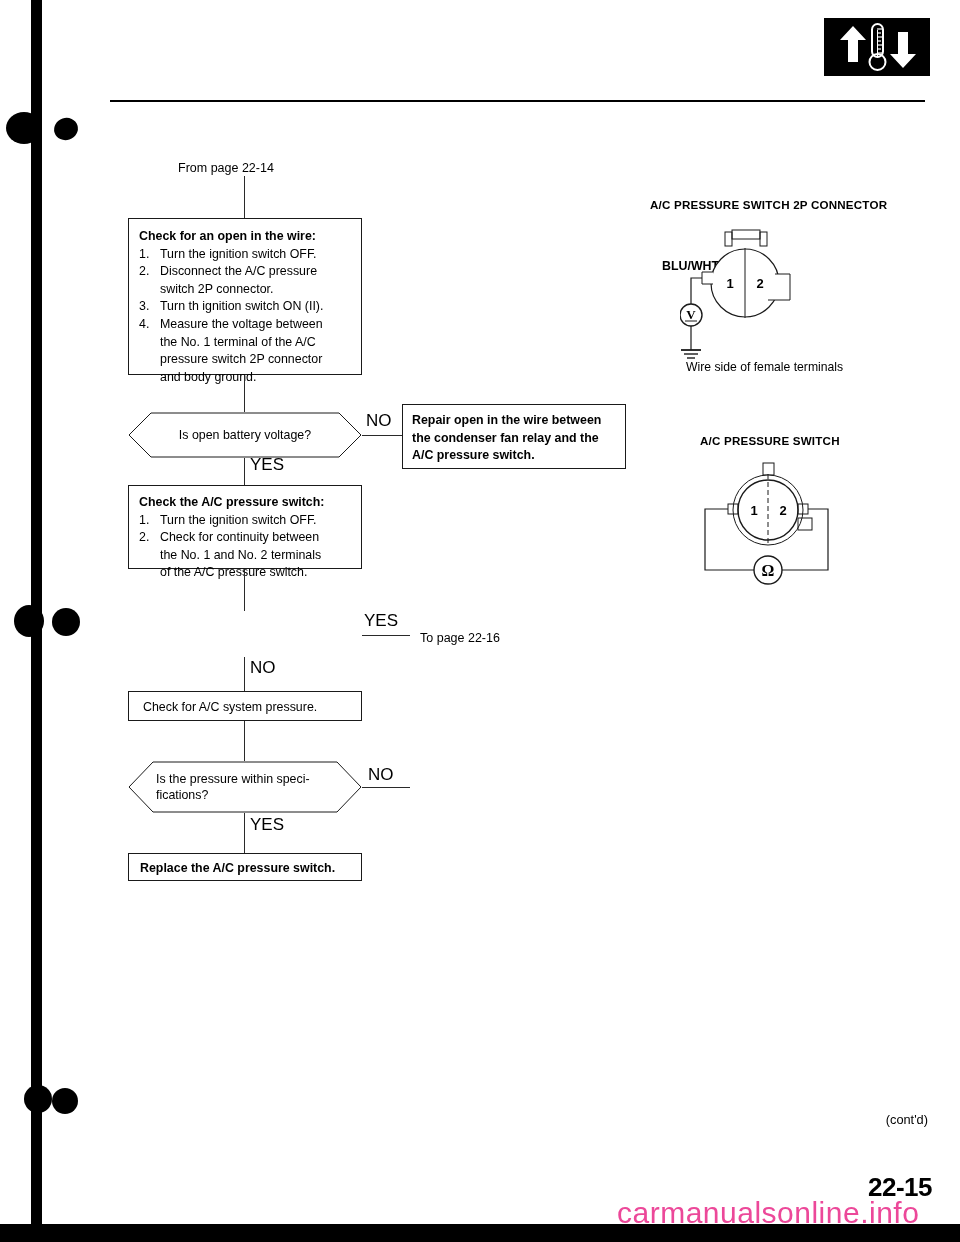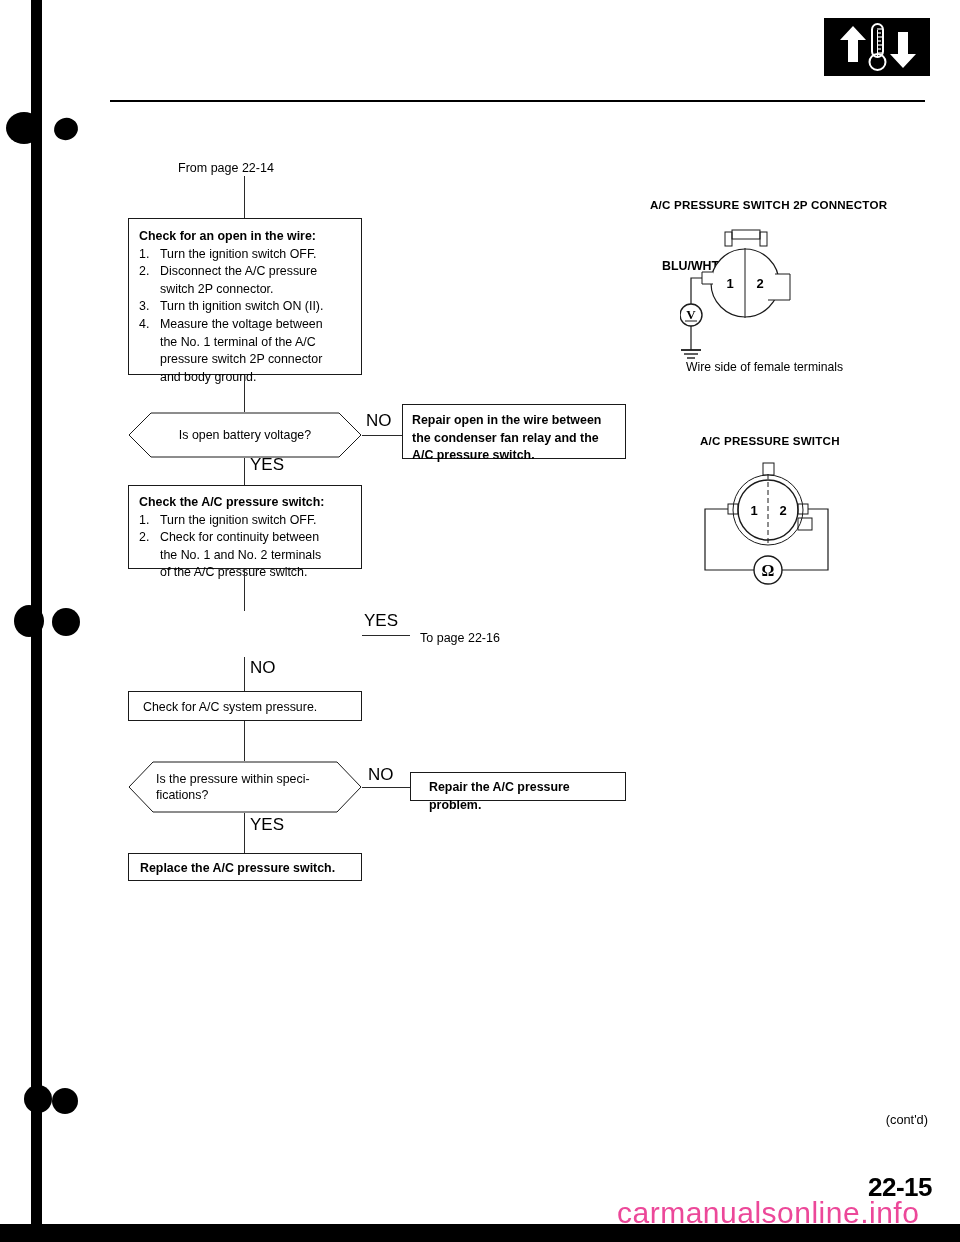--- a/index.html
+++ b/index.html
@@ -231,21 +231,21 @@
     </svg>
     <div class="dtext">
       <span class="l">Is open battery voltage?</span>
     </div>
   </div>
   <div class="hline" style="left:362px;top:435px;width:40px;"></div>
   <div class="branch-label" style="left:366px;top:411px;">NO</div>
   <div class="vline" style="left:244px;top:458px;height:27px;"></div>
   <div class="branch-label" style="left:250px;top:455px;">YES</div>
 
-  <div class="box" style="left:402px;top:404px;width:224px;height:55px;">
+  <div class="box" style="left:402px;top:404px;width:224px;height:65px;">
     <div class="box-inner" style="padding:7px 6px 0 9px;font-weight:bold;">
       <div>Repair open in the wire between</div>
       <div>the condenser fan relay and the</div>
       <div>A/C pressure switch.</div>
     </div>
   </div>
 
   <div class="box" style="left:128px;top:485px;width:234px;height:84px;">
     <div class="box-inner" style="padding:8px 8px 0 10px;">
       <div class="box-title">Check the A/C pressure switch:</div>
@@ -277,23 +277,20 @@
     <div class="dtext" style="align-items:flex-start;padding-left:28px;box-sizing:border-box;">
       <span class="l" style="text-align:left;">Is the pressure within speci-</span>
       <span class="l" style="text-align:left;">fications?</span>
     </div>
   </div>
   <div class="hline" style="left:362px;top:787px;width:48px;"></div>
   <div class="branch-label" style="left:368px;top:765px;">NO</div>
   <div class="vline" style="left:244px;top:813px;height:40px;"></div>
   <div class="branch-label" style="left:250px;top:815px;">YES</div>
 
-  <div class="box" style="left:410px;top:772px;width:216px;height:29px;">
-    <div class="box-inner" style="padding:6px 0 0 18px;font-weight:bold;">Repair the A/C pressure problem.</div>
-  </div>
 
   <div class="box" style="left:128px;top:853px;width:234px;height:28px;">
     <div class="box-inner" style="padding:6px 0 0 11px;font-weight:bold;">Replace the A/C pressure switch.</div>
   </div>
 
   <div class="diag-title" style="left:650px;top:198px;">A/C PRESSURE SWITCH 2P CONNECTOR</div>
 
   <div class="wire-label" style="left:662px;top:259px;">BLU/WHT</div>
 
   <div class="svg-abs" style="left:680px;top:228px;">

